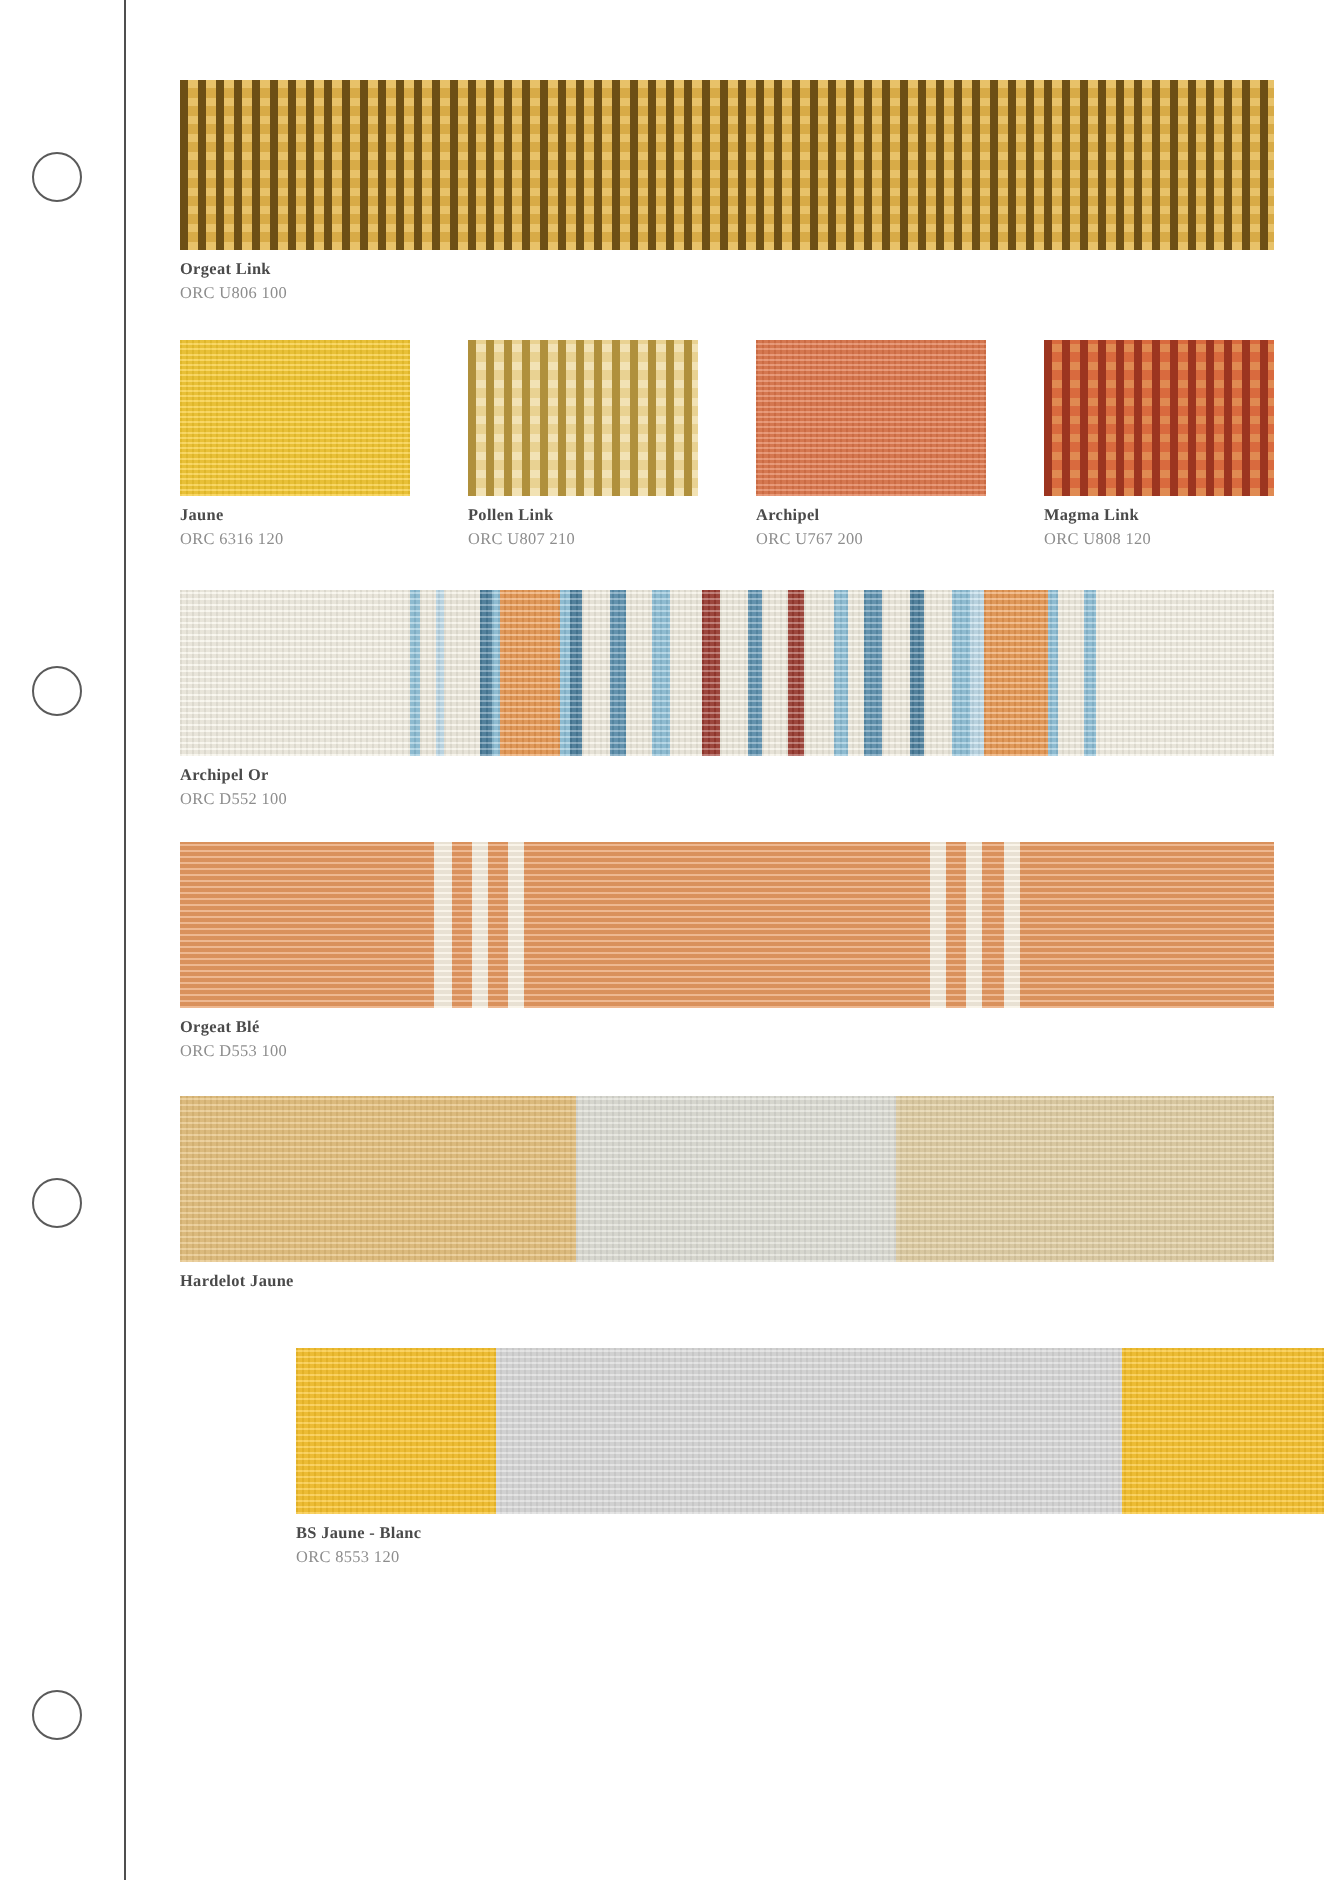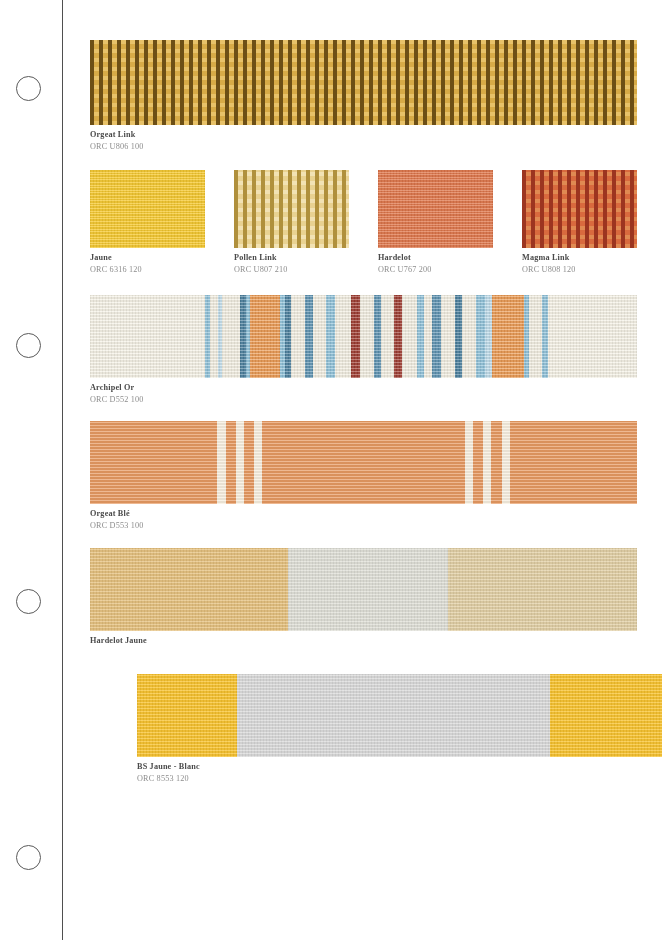--- a/index.html
+++ b/index.html
@@ -123,21 +123,21 @@
     <div class="swatch-block" style="left: 144px; top: 170px; width: 115px;">
       <div class="swatch-chip tex-basket" style="width: 115px; height: 78px; background: repeating-linear-gradient(90deg, rgb(176, 144, 60) 0px, rgb(176, 144, 60) 4px, rgba(0, 0, 0, 0) 4px, rgba(0, 0, 0, 0) 9px), repeating-linear-gradient(0deg, rgb(242, 226, 180) 0px, rgb(242, 226, 180) 4px, rgba(0, 0, 0, 0) 4px, rgba(0, 0, 0, 0) 9px), linear-gradient(rgb(233, 210, 146), rgb(233, 210, 146));"></div>
       <div class="caption">
         <span class="sw-name">Pollen Link</span>
         <span class="sw-code">ORC U807 210</span>
       </div>
     </div>
     <div class="swatch-block" style="left: 288px; top: 170px; width: 115px;">
       <div class="swatch-chip tex-plain" style="width: 115px; height: 78px; background: repeating-linear-gradient(0deg, rgba(255, 255, 255, 0.22) 0px, rgba(255, 255, 255, 0.22) 1px, rgba(0, 0, 0, 0.06) 1px, rgba(0, 0, 0, 0.06) 2.6px), repeating-linear-gradient(90deg, rgba(0, 0, 0, 0.04) 0px, rgba(0, 0, 0, 0.04) 1px, rgba(255, 255, 255, 0.06) 1px, rgba(255, 255, 255, 0.06) 3px), linear-gradient(rgb(224, 118, 74), rgb(224, 118, 74));"></div>
       <div class="caption">
-        <span class="sw-name">Hardelot</span>
+        <span class="sw-name">Archipel</span>
         <span class="sw-code">ORC U767 200</span>
       </div>
     </div>
     <div class="swatch-block" style="left: 432px; top: 170px; width: 115px;">
       <div class="swatch-chip tex-basket" style="width: 115px; height: 78px; background: repeating-linear-gradient(90deg, rgb(156, 53, 32) 0px, rgb(156, 53, 32) 4px, rgba(0, 0, 0, 0) 4px, rgba(0, 0, 0, 0) 9px), repeating-linear-gradient(0deg, rgb(224, 138, 82) 0px, rgb(224, 138, 82) 4px, rgba(0, 0, 0, 0) 4px, rgba(0, 0, 0, 0) 9px), linear-gradient(rgb(217, 106, 62), rgb(217, 106, 62));"></div>
       <div class="caption">
         <span class="sw-name">Magma Link</span>
         <span class="sw-code">ORC U808 120</span>
       </div>
     </div>
@@ -209,21 +209,21 @@
           <div style="position: absolute; top: 0px; bottom: 0px; left: 0%; width: 36.2%; background: rgb(230, 192, 124);"></div>
           <div style="position: absolute; top: 0px; bottom: 0px; left: 36.2%; width: 29.3%; background: rgb(223, 223, 215);"></div>
           <div style="position: absolute; top: 0px; bottom: 0px; left: 65.5%; width: 34.5%; background: rgb(226, 207, 164);"></div>
         </div>
         <div class="weave-overlay" style="background: repeating-linear-gradient(0deg, rgba(255, 255, 255, 0.22) 0px, rgba(255, 255, 255, 0.22) 1px, rgba(0, 0, 0, 0.05) 1px, rgba(0, 0, 0, 0.05) 3px), repeating-linear-gradient(90deg, rgba(0, 0, 0, 0.043) 0px, rgba(0, 0, 0, 0.043) 1px, rgba(255, 255, 255, 0.06) 1px, rgba(255, 255, 255, 0.06) 3px);"></div>
       </div>
       <div class="caption">
         <span class="sw-name">Hardelot Jaune</span>
       </div>
     </div>
-    <div class="swatch-block" style="left: 5px; top: 674px; width: 434px; padding-left: 42px;">
+    <div class="swatch-block" style="left: 16px; top: 674px; width: 434px; padding-left: 42px;">
       <div class="swatch-chip" style="width: 547px; height: 83px;">
         <div class="stripe-layer">
           <div style="position: absolute; top: 0px; bottom: 0px; left: 0%; width: 18.3%; background: rgb(249, 194, 43);"></div>
           <div style="position: absolute; top: 0px; bottom: 0px; left: 18.3%; width: 57.2%; background: rgb(218, 218, 218);"></div>
           <div style="position: absolute; top: 0px; bottom: 0px; left: 75.5%; width: 24.5%; background: rgb(249, 194, 43);"></div>
         </div>
         <div class="weave-overlay" style="background: repeating-linear-gradient(0deg, rgba(255, 255, 255, 0.22) 0px, rgba(255, 255, 255, 0.22) 1px, rgba(0, 0, 0, 0.05) 1px, rgba(0, 0, 0, 0.05) 3px), repeating-linear-gradient(90deg, rgba(0, 0, 0, 0.043) 0px, rgba(0, 0, 0, 0.043) 1px, rgba(255, 255, 255, 0.06) 1px, rgba(255, 255, 255, 0.06) 3px);"></div>
       </div>
       <div class="caption">
         <span class="sw-name">BS Jaune - Blanc</span>

